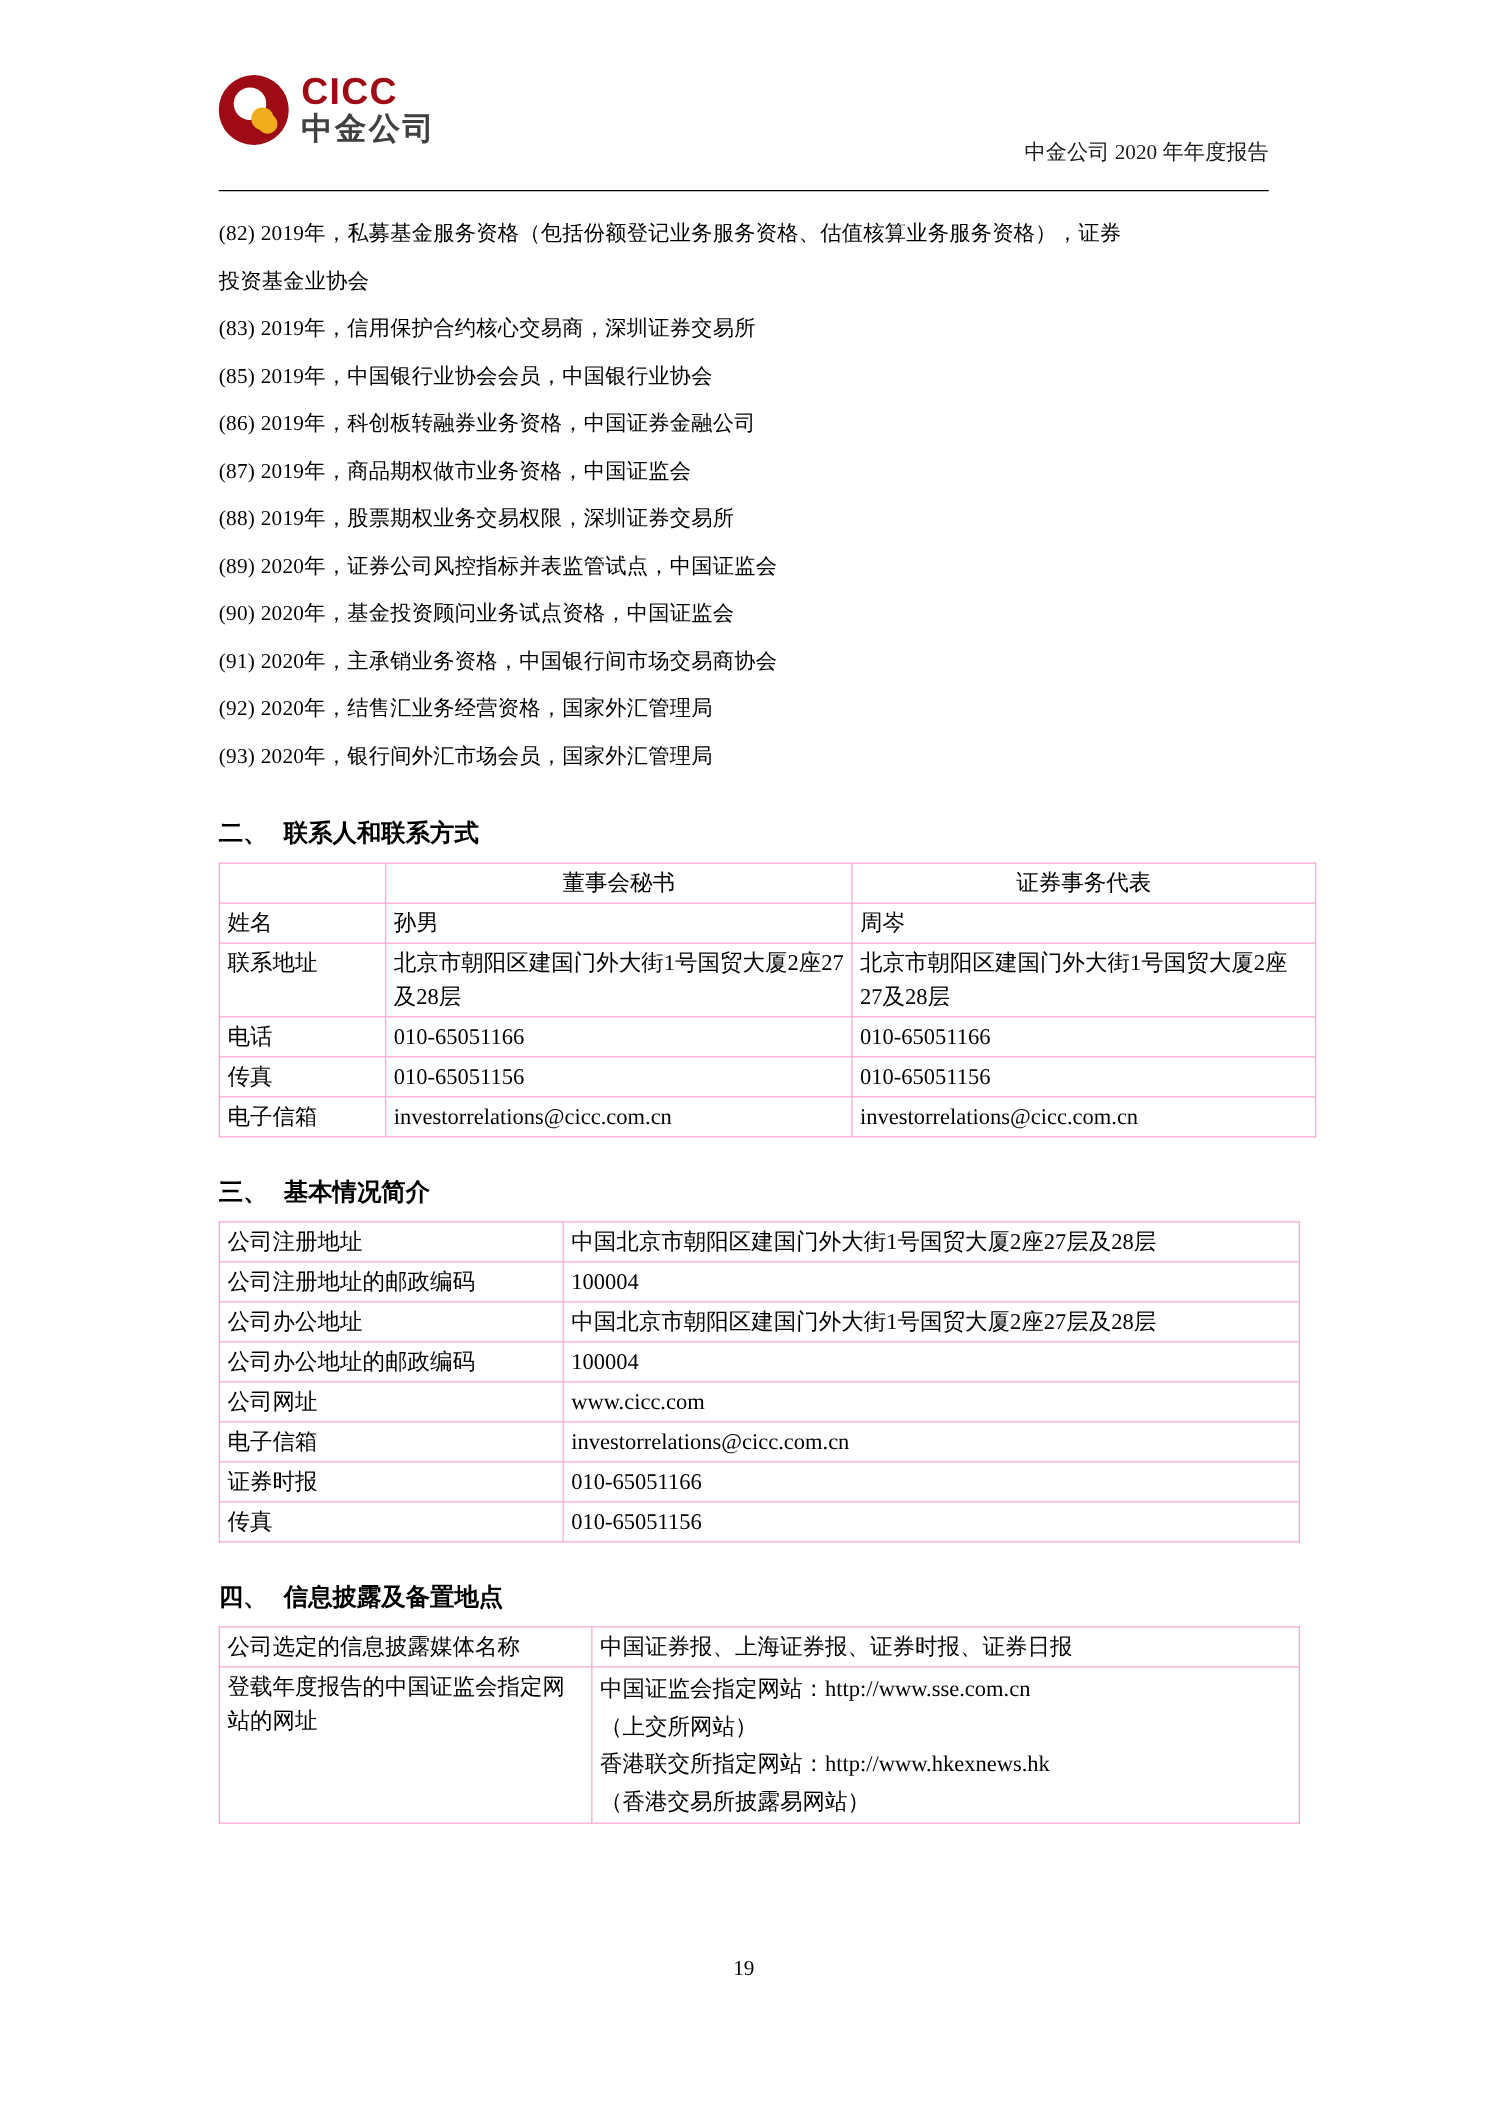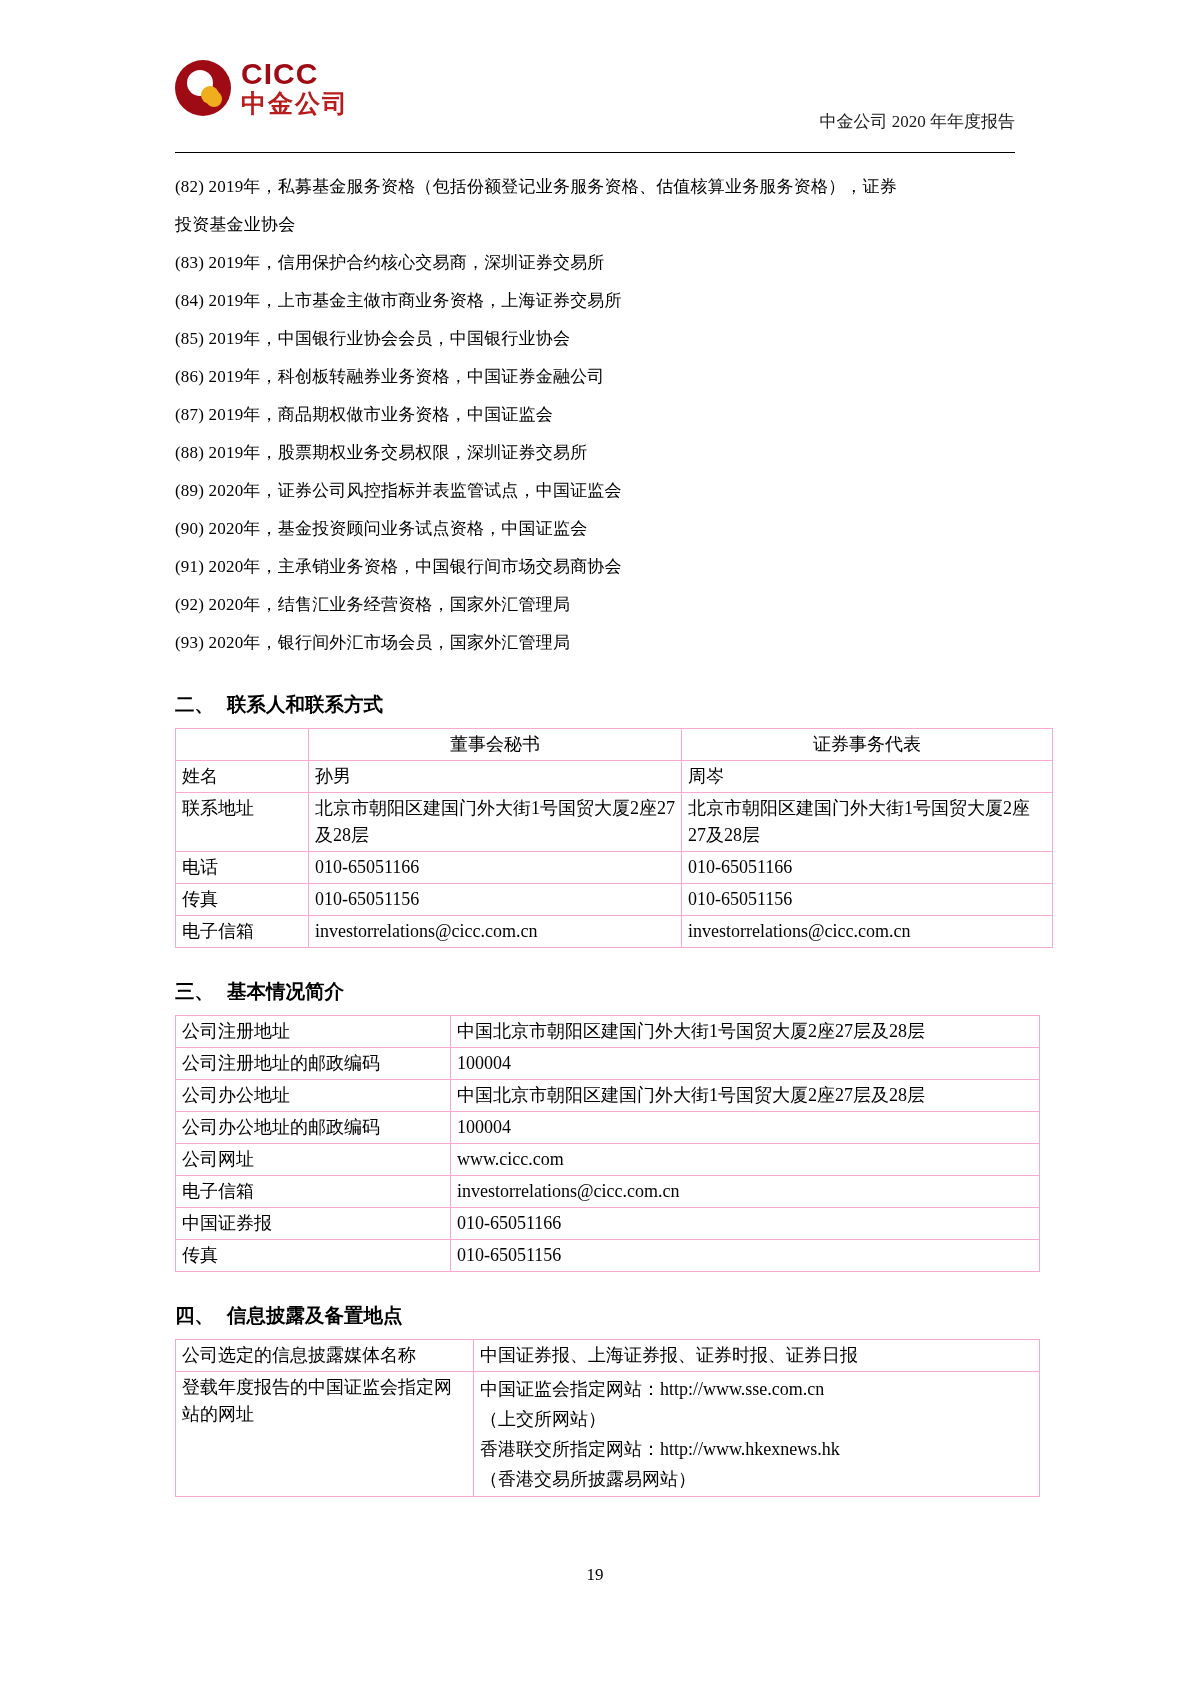--- a/index.html
+++ b/index.html
@@ -70,21 +70,21 @@
     font-family: "Liberation Sans", sans-serif;
     font-size: 30px;
     font-weight: bold;
     color: #9e0b14;
     letter-spacing: 1px;
     line-height: 1.05;
   }
   .logo-text-cn {
     font-size: 25px;
     font-weight: bold;
-    color: #b91c1c;
+    color: #404040;
     letter-spacing: 2px;
     line-height: 1.1;
   }
   .header-right {
     position: absolute;
     right: 0;
     top: 52px;
     font-size: 17px;
     color: #1a1a1a;
     white-space: nowrap;
@@ -177,21 +177,20 @@
     <div class="header-right">中金公司 2020 年年度报告</div>
   </div>
   <div class="header-rule"></div>
 
   <div class="content">
 
     <div>
       <p class="para">(82) 2019年，私募基金服务资格（包括份额登记业务服务资格、估值核算业务服务资格），证券</p>
       <p class="para wrap">投资基金业协会</p>
       <p class="para">(83) 2019年，信用保护合约核心交易商，深圳证券交易所</p>
-      <p class="para">(84) 2019年，上市基金主做市商业务资格，上海证券交易所</p>
       <p class="para">(85) 2019年，中国银行业协会会员，中国银行业协会</p>
       <p class="para">(86) 2019年，科创板转融券业务资格，中国证券金融公司</p>
       <p class="para">(87) 2019年，商品期权做市业务资格，中国证监会</p>
       <p class="para">(88) 2019年，股票期权业务交易权限，深圳证券交易所</p>
       <p class="para">(89) 2020年，证券公司风控指标并表监管试点，中国证监会</p>
       <p class="para">(90) 2020年，基金投资顾问业务试点资格，中国证监会</p>
       <p class="para">(91) 2020年，主承销业务资格，中国银行间市场交易商协会</p>
       <p class="para">(92) 2020年，结售汇业务经营资格，国家外汇管理局</p>
       <p class="para">(93) 2020年，银行间外汇市场会员，国家外汇管理局</p>
     </div>
@@ -257,21 +256,21 @@
       </tr>
       <tr>
         <td class="c1">公司网址</td>
         <td class="c2">www.cicc.com</td>
       </tr>
       <tr>
         <td class="c1">电子信箱</td>
         <td class="c2">investorrelations@cicc.com.cn</td>
       </tr>
       <tr>
-        <td class="c1">中国证券报</td>
+        <td class="c1">证券时报</td>
         <td class="c2">010-65051166</td>
       </tr>
       <tr>
         <td class="c1">传真</td>
         <td class="c2">010-65051156</td>
       </tr>
     </tbody>
       </table>
 
     <div class="sec-title">

